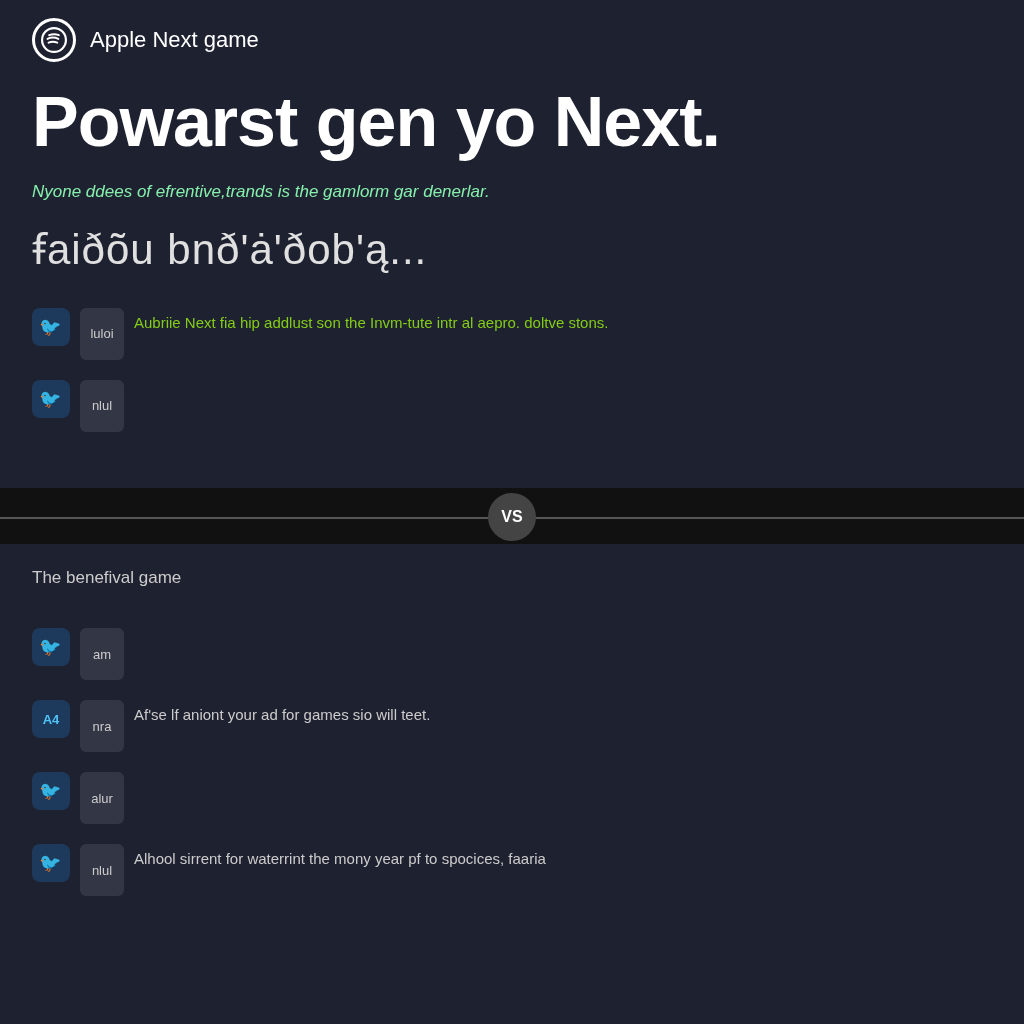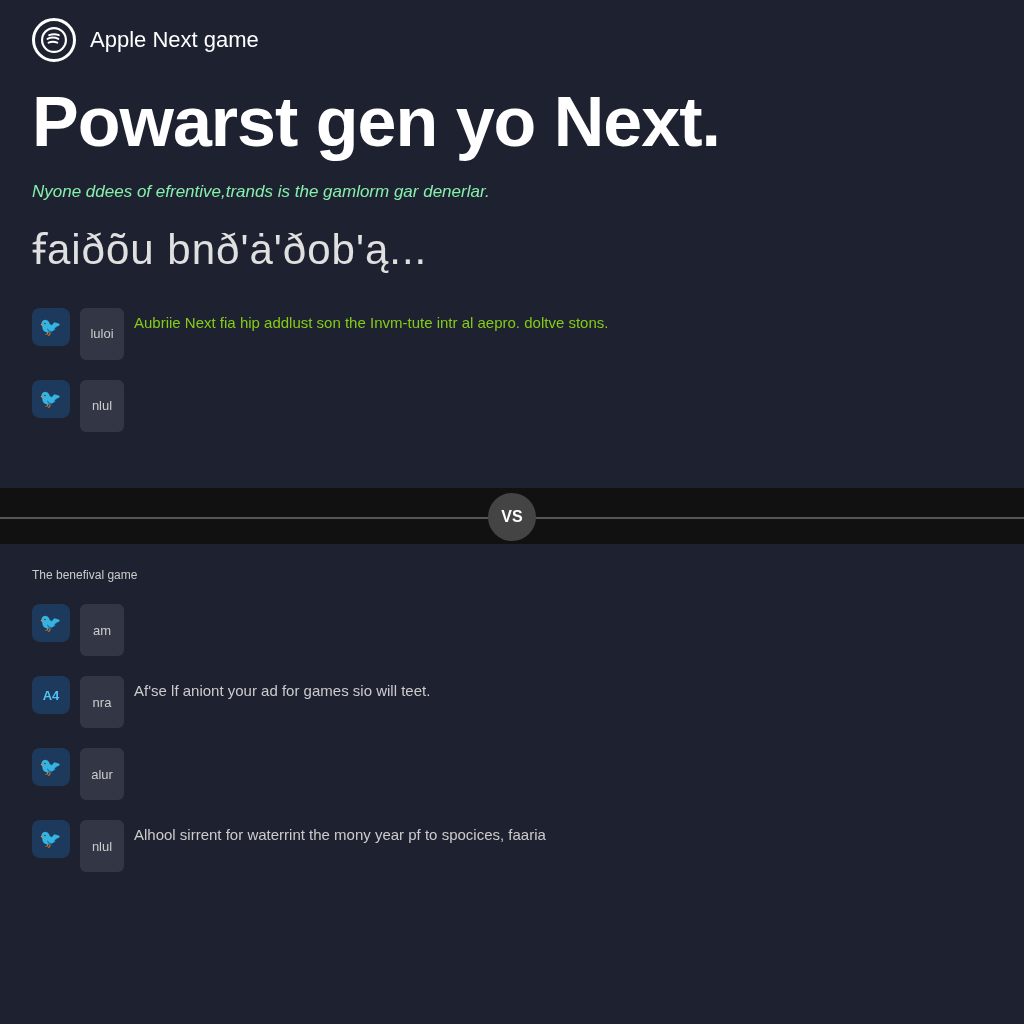--- a/index.html
+++ b/index.html
@@ -166,22 +166,22 @@
 
     
     .bottom-panel {
       background: #1e2130;
       padding: 24px 32px 24px 32px;
       min-height: 480px;
     }
 
     .section-label {
       color: #cccccc;
-      font-size: 12px;
-      margin-bottom: 12px;
+      font-size: 17px;
+      margin-bottom: 30px;
     }
 
     .bottom-headline {
       color: #ffffff;
       font-size: 48px;
       font-weight: 800;
       line-height: 1.15;
       margin-bottom: 20px;
       letter-spacing: -0.5px;
     }

